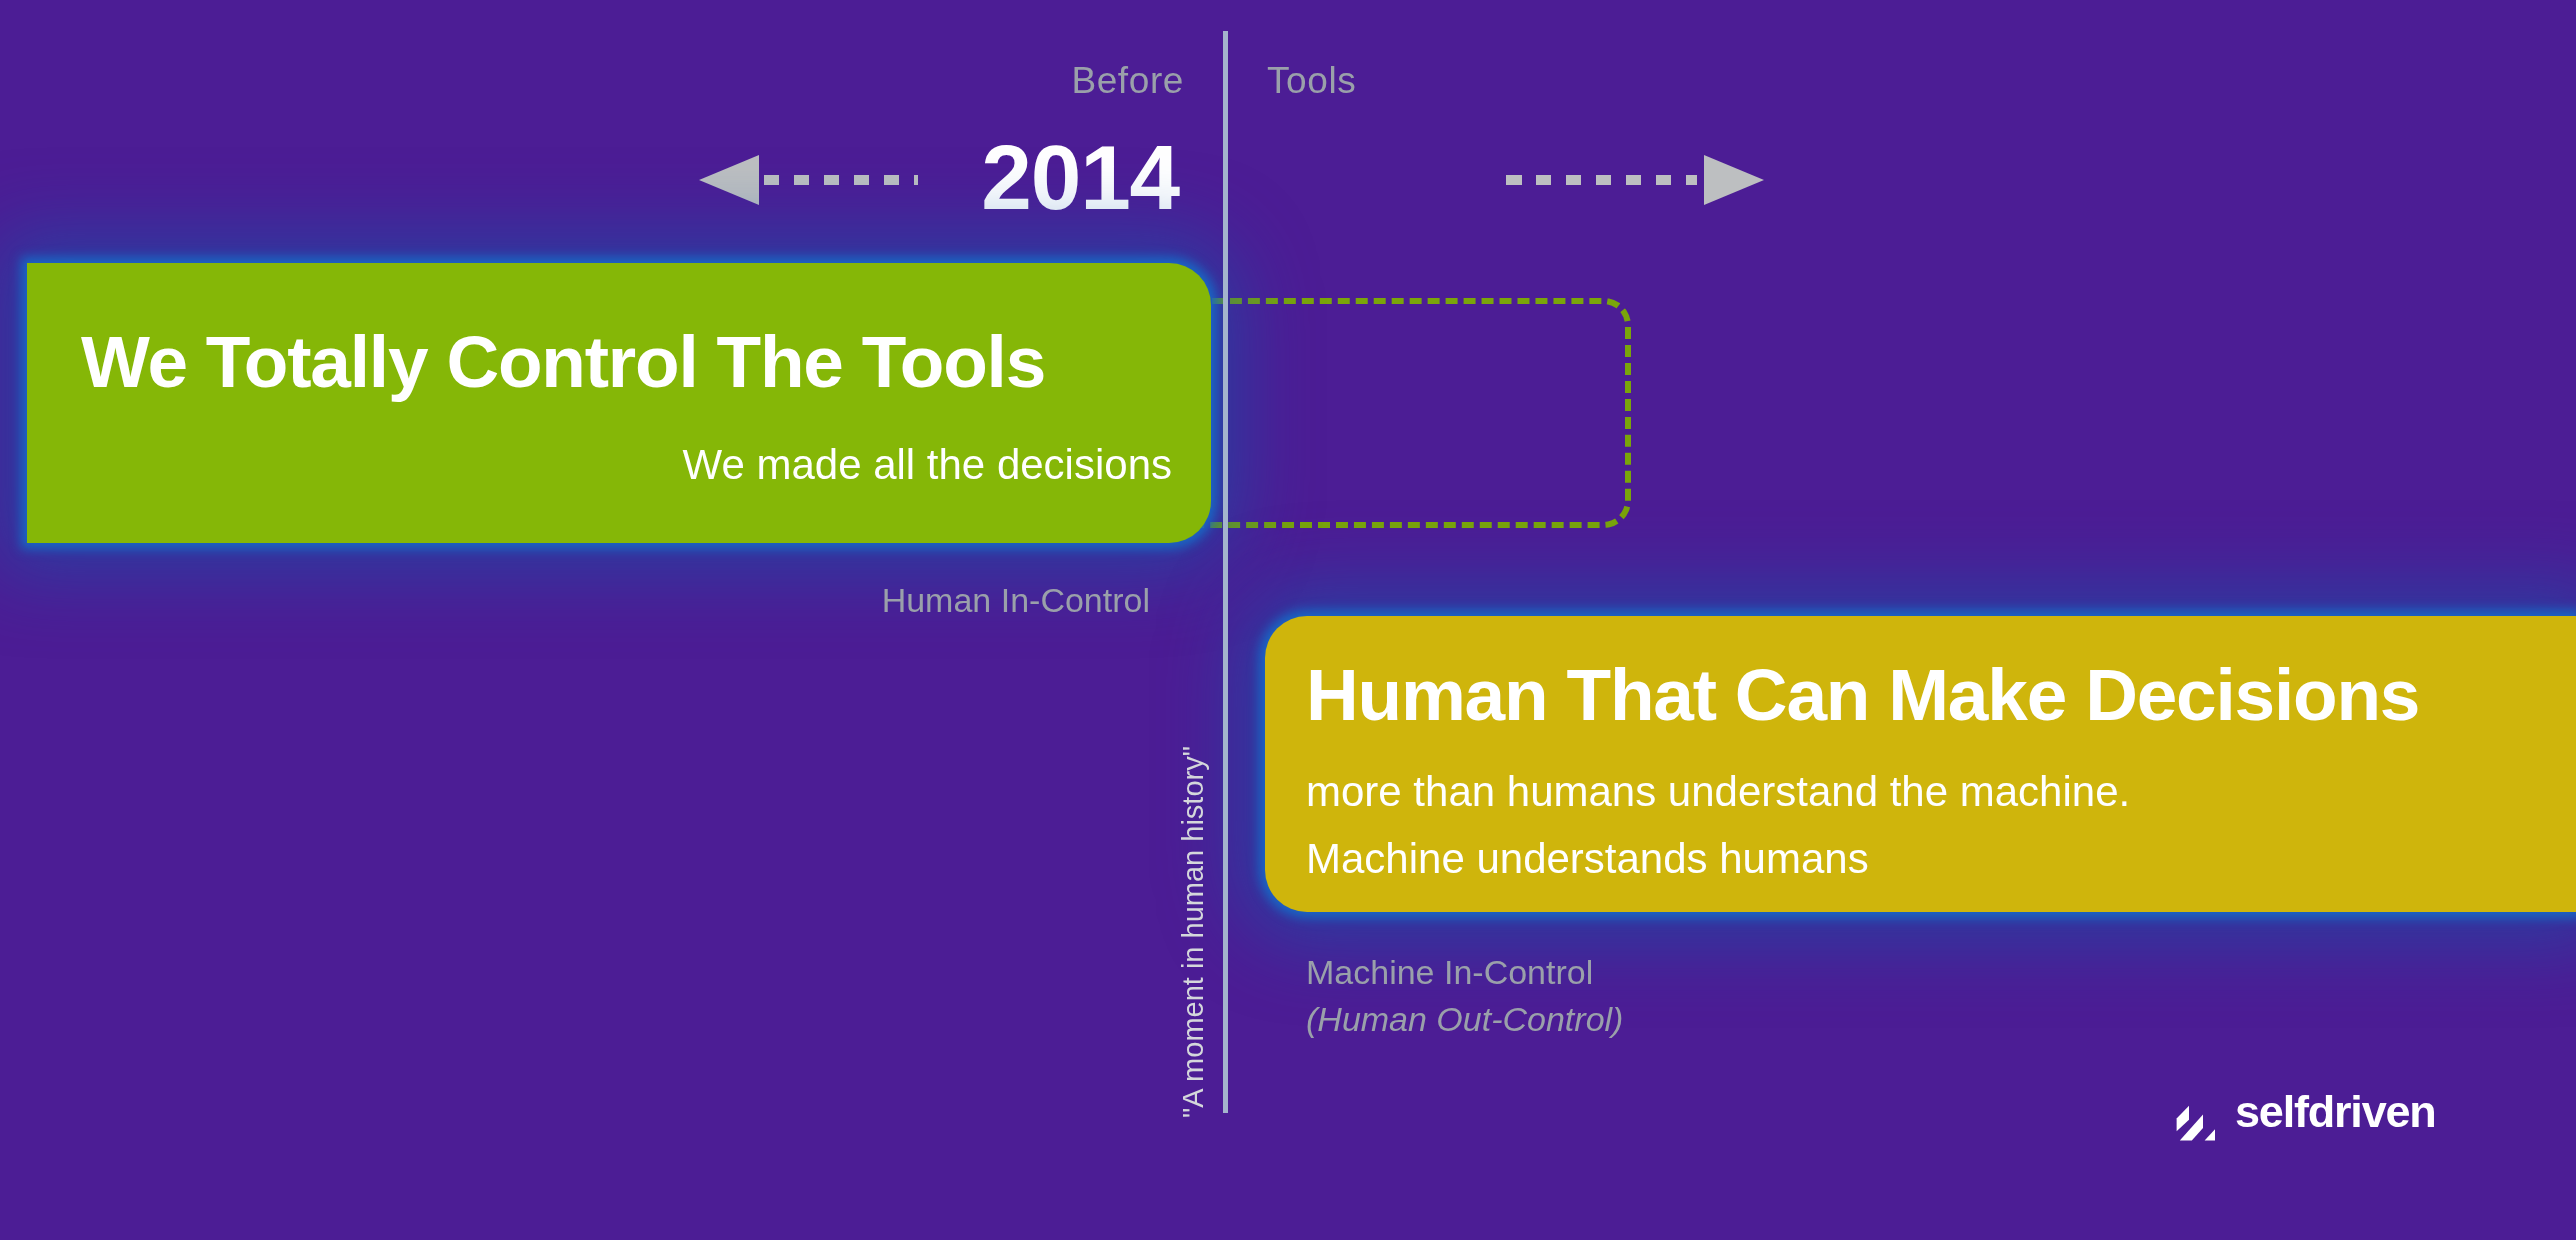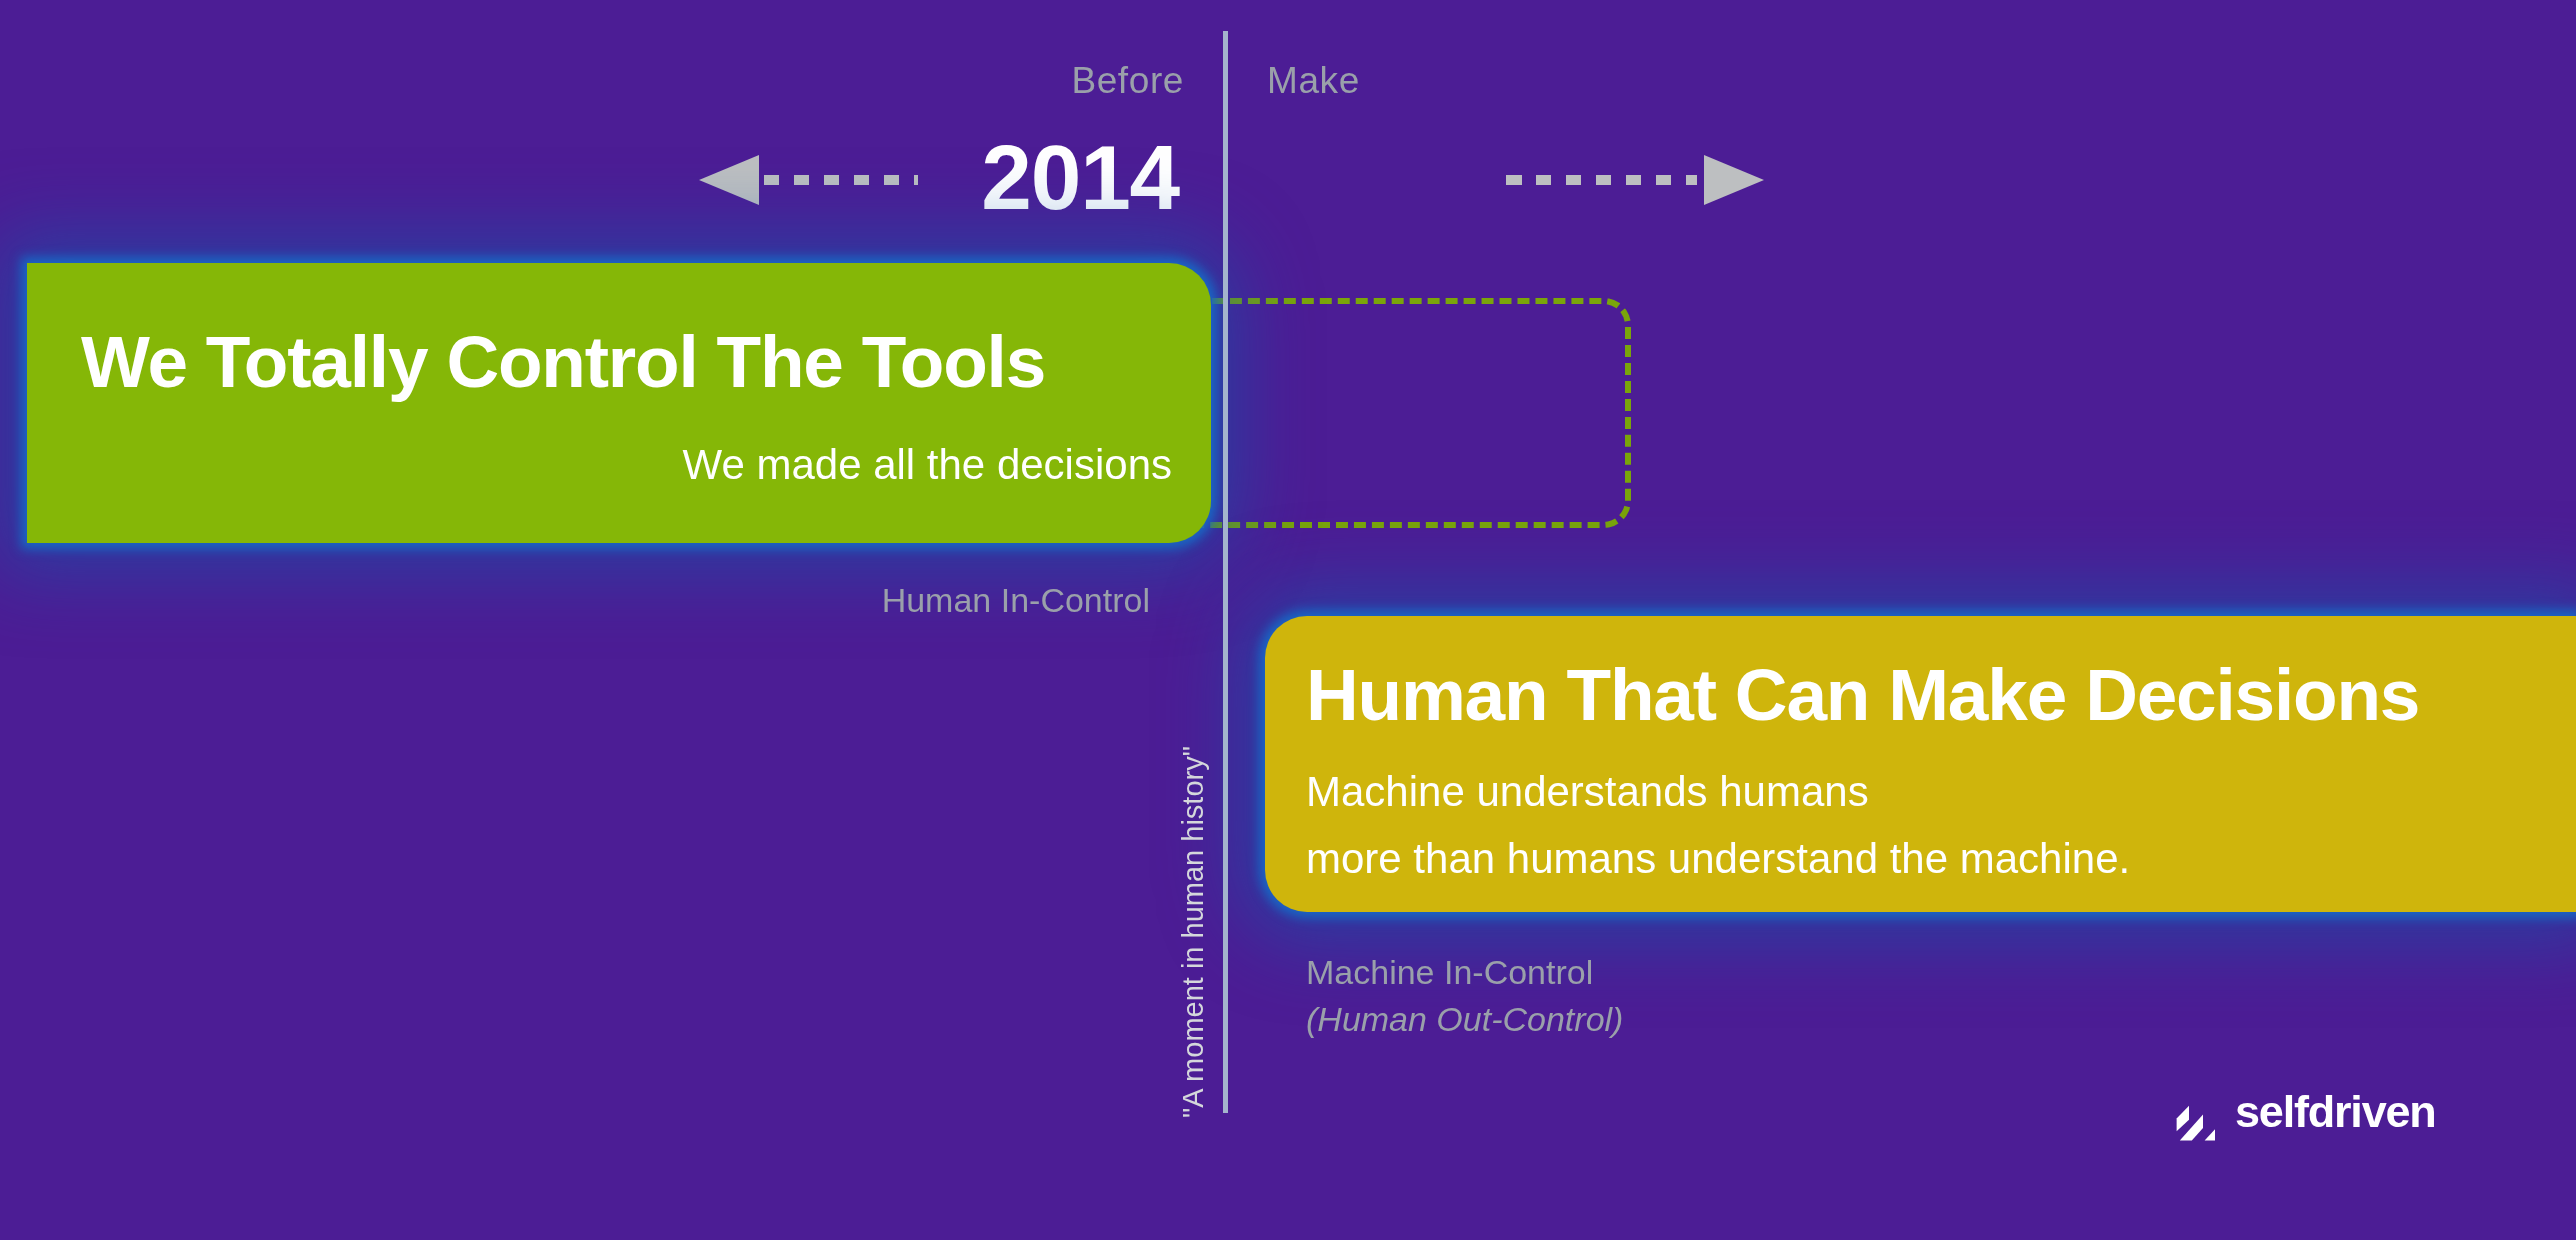--- a/index.html
+++ b/index.html
@@ -101,43 +101,43 @@
     font-size:45px;font-weight:600;color:#ffffff;letter-spacing:-1.2px;
     white-space:nowrap;
   }
 </style>
 </head>
 <body>
 
 <div class="stage">
 
   <div class="hdr-label before">Before</div>
-  <div class="hdr-label after">Make</div>
+  <div class="hdr-label after">Tools</div>
   <div class="year left">2014</div>
 
   <div class="tri l"></div>
   <div class="dash-line l"></div>
   <div class="dash-line r"></div>
   <div class="tri r"></div>
 
   <div class="divider"></div>
 
   <div class="dotted-box"></div>
 
   <div class="card green">
     <div class="card-title">We Totally Control The Tools</div>
     <div class="card-sub">We made all the decisions</div>
   </div>
   <div class="caption human">Human In-Control</div>
 
   <div class="card yellow">
     <div class="card-title">Human That Can Make Decisions</div>
     <div class="card-sub">
+      <div>more than humans understand the machine.</div>
       <div>Machine understands humans</div>
-      <div>more than humans understand the machine.</div>
     </div>
   </div>
   <div class="caption machine">
     <div>Machine In-Control</div>
     <div class="ital">(Human Out-Control)</div>
   </div>
 
   <div class="quote">"A moment in human history"</div>
 
   <div class="brand">

